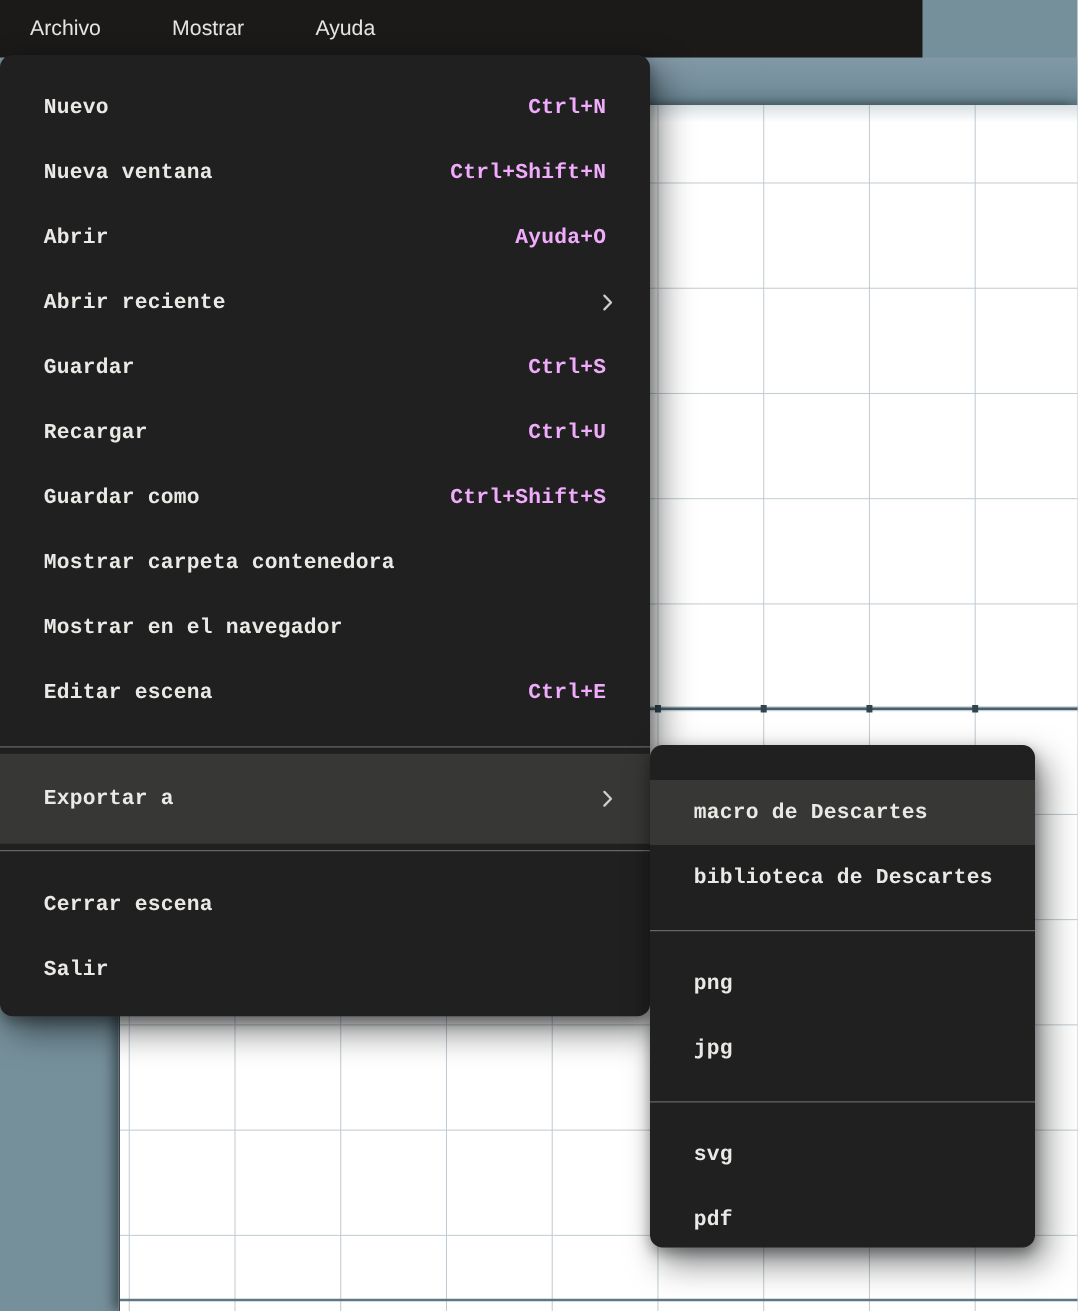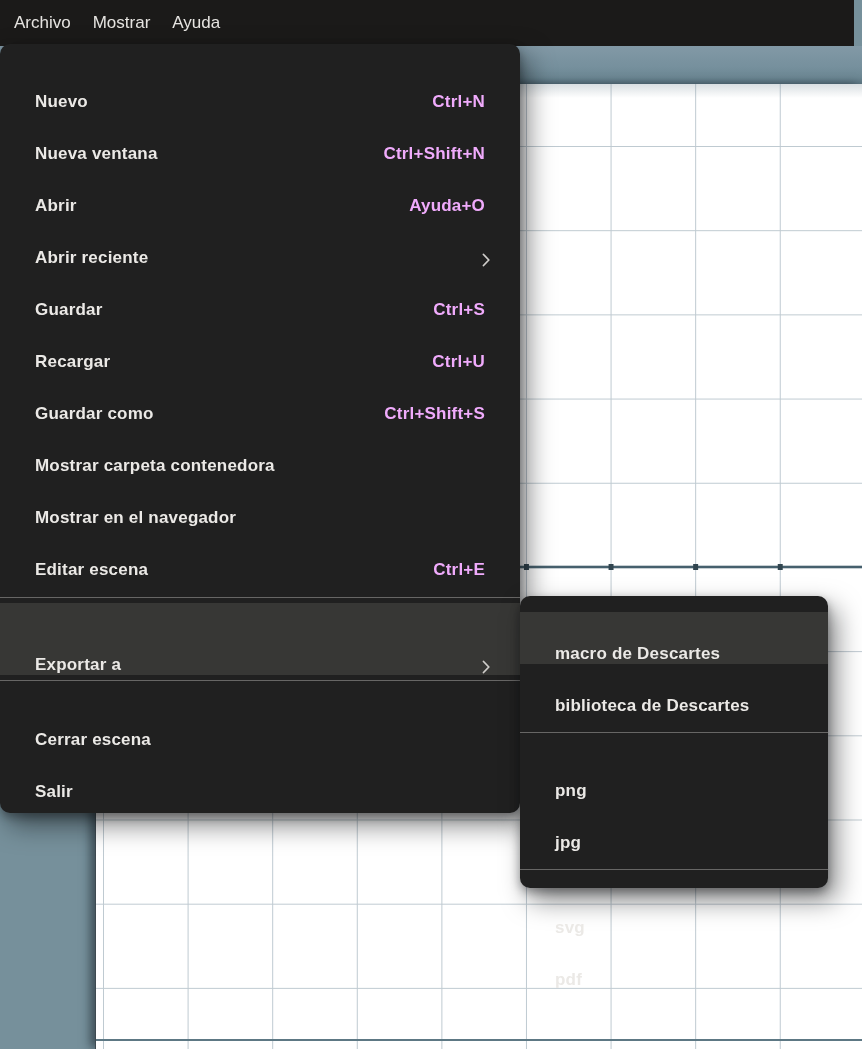--- a/index.html
+++ b/index.html
@@ -36,44 +36,44 @@
     background-image:linear-gradient(to right,#31454f 5px,transparent 5px);
     background-size:84.6px 100%;background-position:5px 0;
     background-repeat:repeat-x;
   }
   .scene-bottom-line{
     position:absolute;left:0;top:955px;width:100%;height:2px;z-index:2;
     background:var(--bline,#5d7884);
   }
   
   .menubar{
-    position:absolute;left:0;top:0;width:854px;height:46px;z-index:5;
+    position:absolute;left:0;top:0;width:738px;height:46px;z-index:5;
     background:var(--barbg,#1b1a19);
-    display:flex;align-items:center;padding-left:3px;box-sizing:border-box;
-    color:#e6e4e1;font-size:17px;
+    display:flex;align-items:center;padding-left:13px;box-sizing:border-box;
+    color:#e6e4e1;font-size:17px;gap:35px;
   }
   .menubar .mb-item{padding:0 11px;cursor:default;line-height:46px;}
   
   .panel{
     position:absolute;background:var(--panelbg,#202020);
     color:#ebe9e6;font-size:17px;font-weight:600;letter-spacing:.2px;
     box-shadow:8px 12px 26px rgba(8,10,12,.5),0 4px 10px rgba(8,10,12,.35);
     box-sizing:border-box;
   }
   .panel.main{
     left:0;top:44px;width:520px;height:769px;border-radius:10px;
     padding-top:16px;z-index:10;
   }
   .panel.sub{
-    left:520px;top:596px;width:308px;height:292px;border-radius:10px;
-    padding-top:16px;z-index:11;
+    left:520px;top:596px;width:308px;height:402px;border-radius:10px;
+    padding-top:28px;z-index:11;
   }
   .mi{
-    height:52px;display:flex;align-items:flex-end;
-    padding:0 35px;box-sizing:border-box;
+    height:52px;display:flex;align-items:center;
+    padding:0 35px;box-sizing:border-box;font-family:Liberation Mono, monospace;
   }
   .mi .lbl{flex:0 0 auto;}
   .mi .spacer{flex:1 1 auto;}
   .mi .sc{flex:0 0 auto;color:#f0abfc;}
   .mi .arr{flex:0 0 auto;display:flex;align-items:center;margin-right:-6px;}
   .mi.hl{background:var(--hlbg,#373735);}
   .panel.main .mi.hl{height:72px;}
   .sep{height:1px;background:var(--sepc,#676665);margin:16px 0;}
   
   .panel.main .sep.pre-hl{margin:17px 0 5px 0;}

